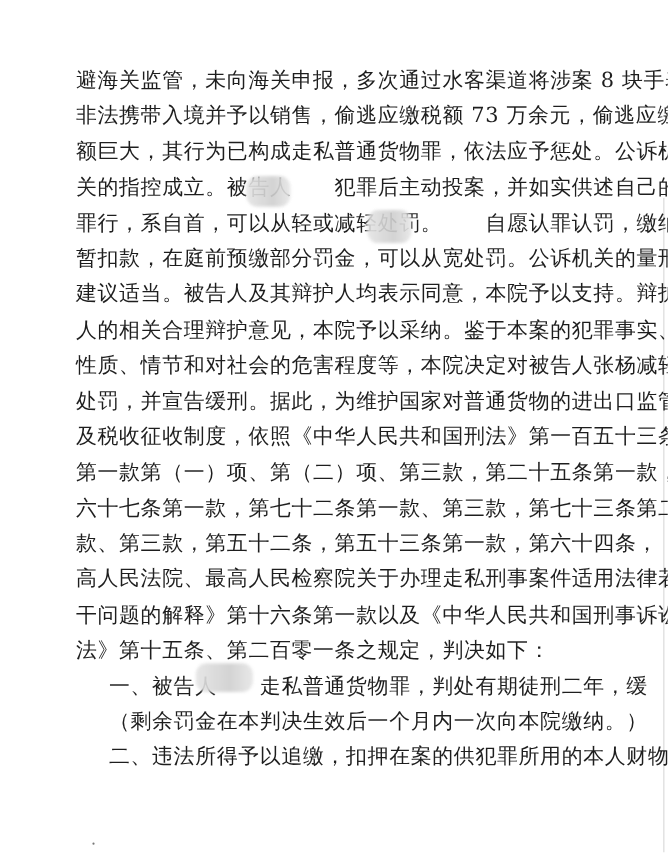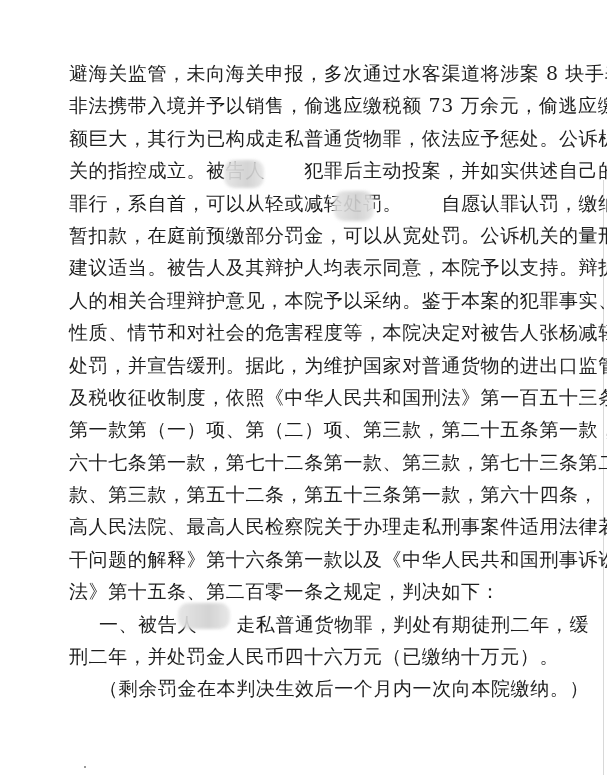--- a/index.html
+++ b/index.html
@@ -82,22 +82,22 @@
     <div class="line">性质、情节和对社会的危害程度等，本院决定对被告人张杨减轻</div>
     <div class="line">处罚，并宣告缓刑。据此，为维护国家对普通货物的进出口监管</div>
     <div class="line">及税收征收制度，依照《中华人民共和国刑法》第一百五十三条</div>
     <div class="line">第一款第（一）项、第（二）项、第三款，第二十五条第一款，第</div>
     <div class="line">六十七条第一款，第七十二条第一款、第三款，第七十三条第二</div>
     <div class="line">款、第三款，第五十二条，第五十三条第一款，第六十四条，《最</div>
     <div class="line">高人民法院、最高人民检察院关于办理走私刑事案件适用法律若</div>
     <div class="line">干问题的解释》第十六条第一款以及《中华人民共和国刑事诉讼</div>
     <div class="line">法》第十五条、第二百零一条之规定，判决如下：</div>
     <div class="line indent1">一、被告人　　走私普通货物罪，判处有期徒刑二年，缓</div>
-    <div class="line">刑二年，并处罚金人民币四十六万元（已缴纳十万元）。</div>
     <div class="line indent2">（剩余罚金在本判决生效后一个月内一次向本院缴纳。）</div>
+    <div class="line indent1">二、违法所得予以追缴，扣押在案的供犯罪所用的本人财物</div>
   </div>
 
   <div class="redact" style="left:224px; top:160px; width:40px; height:28px;"></div>
   <div class="redact" style="left:334px; top:191px; width:40px; height:30px;"></div>
   <div class="redact" style="left:178px; top:603px; width:52px; height:26px;"></div>
 
   <div class="speck"></div>
 </div>
 
 </body></html>

